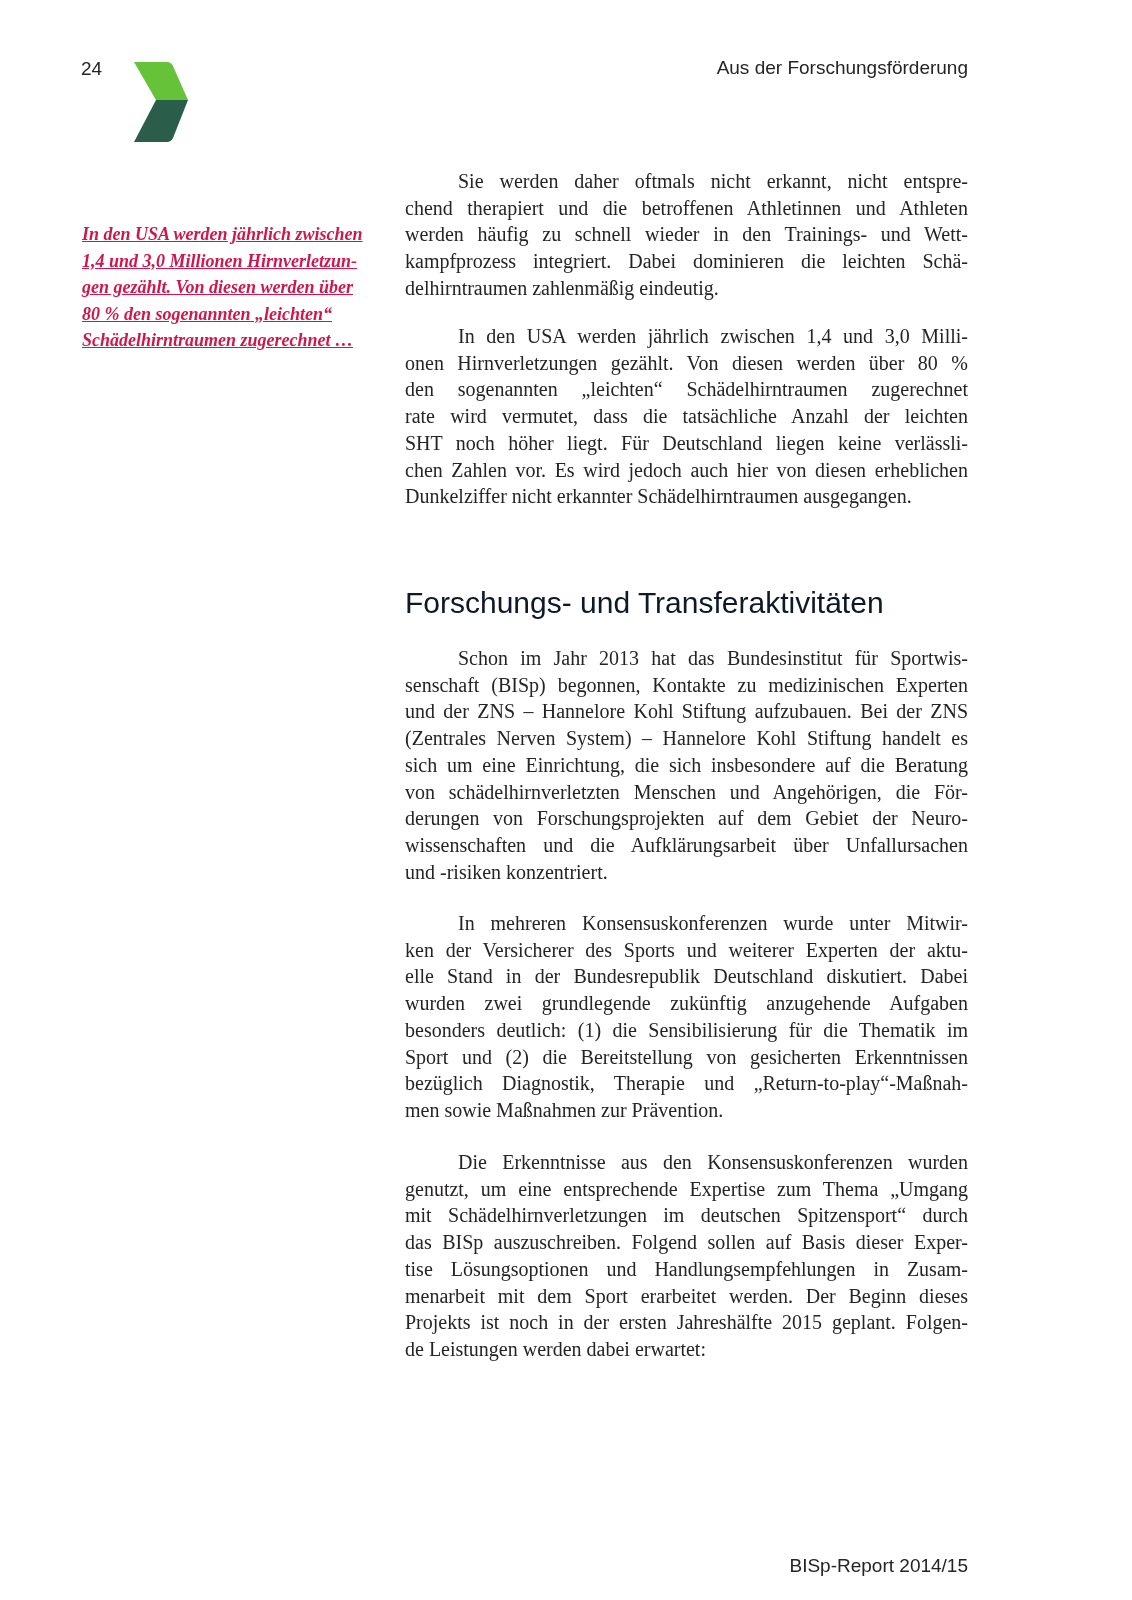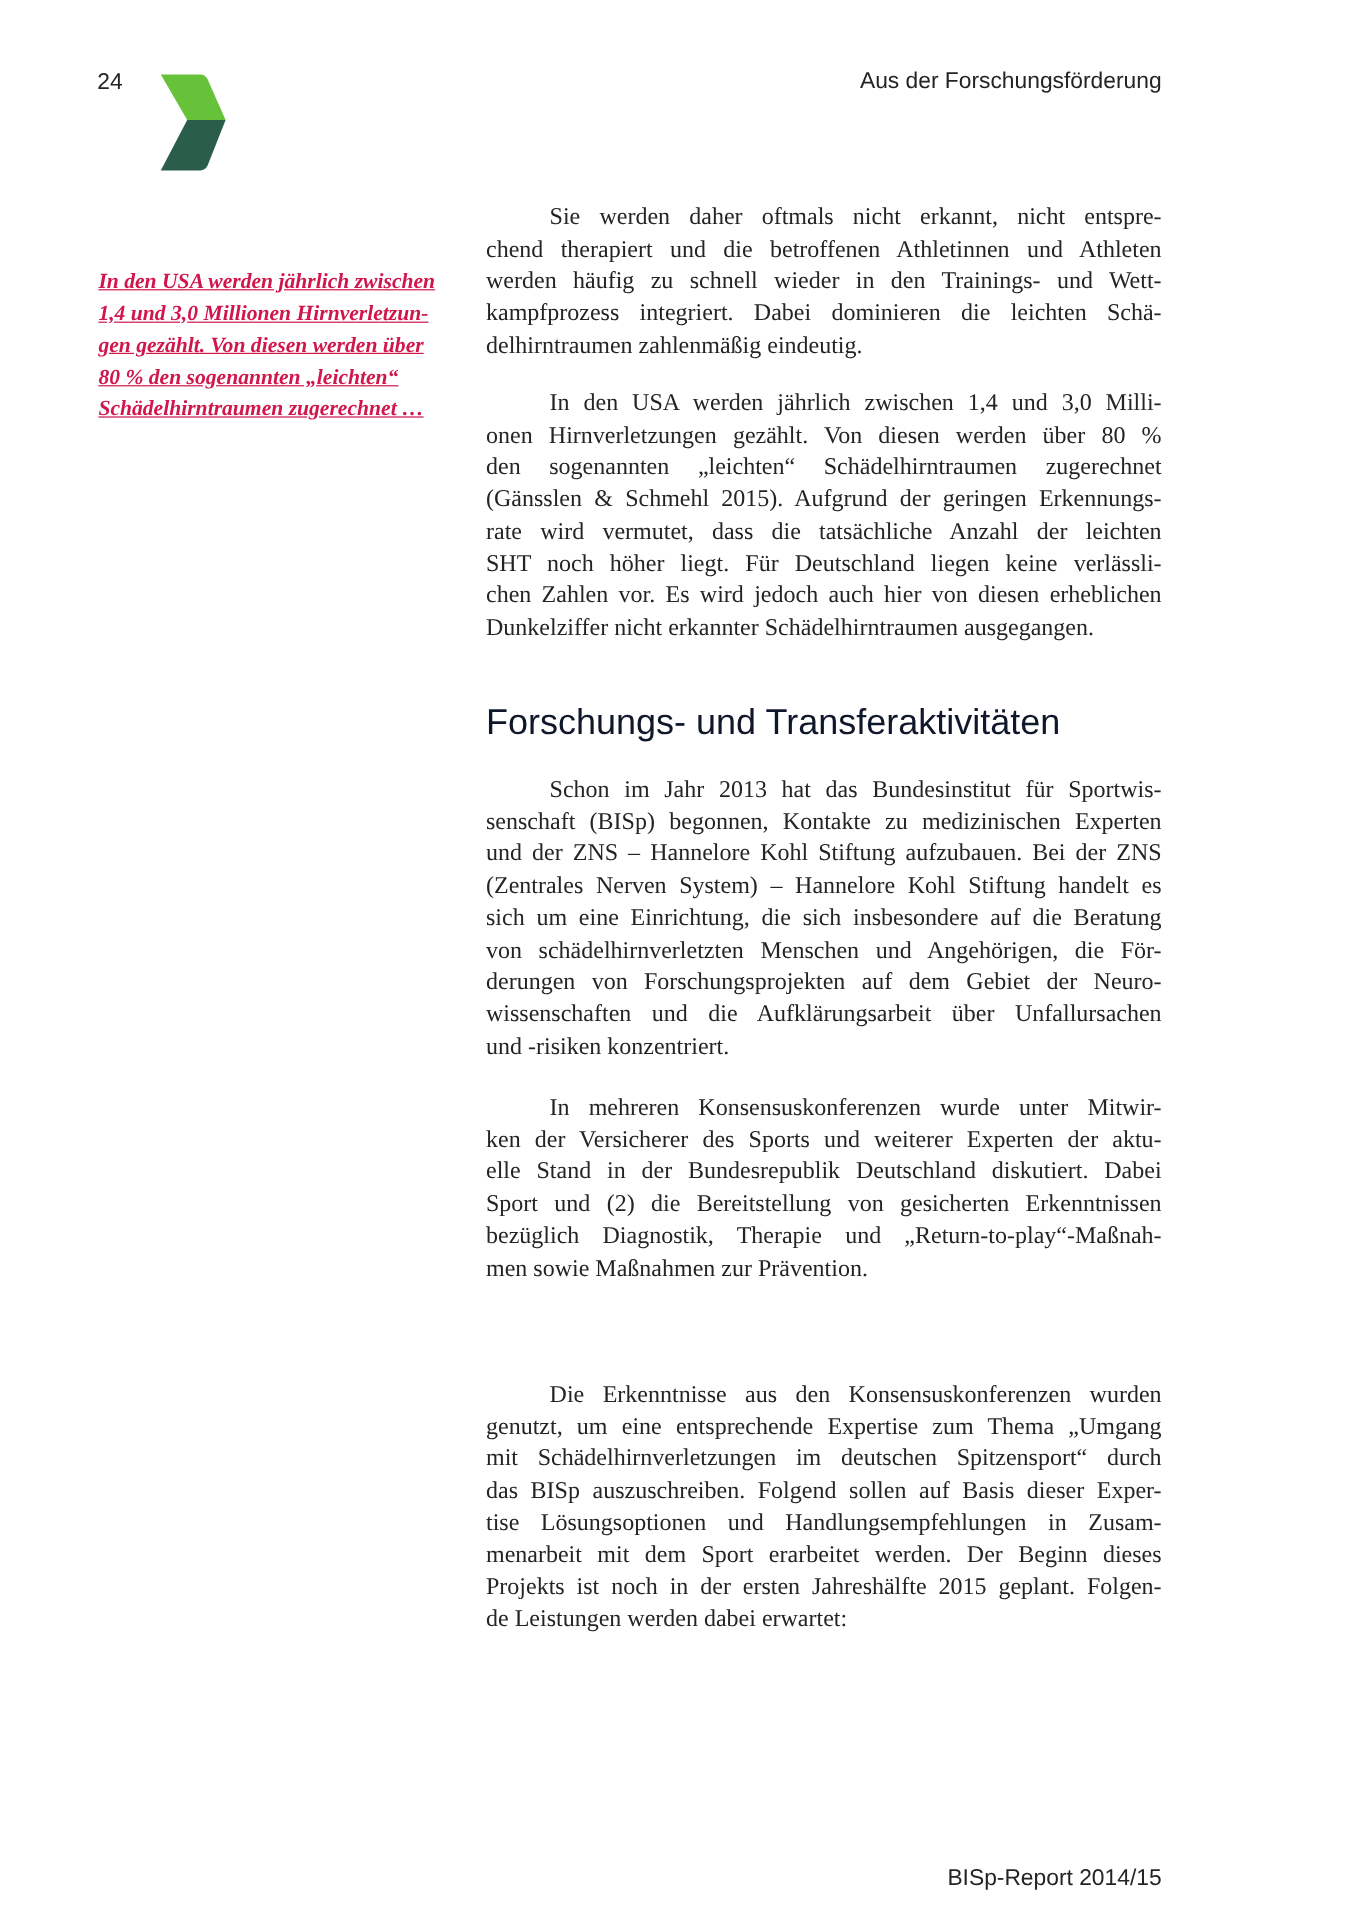--- a/index.html
+++ b/index.html
@@ -51,21 +51,20 @@
   <div class="ln">chend therapiert und die betroffenen Athletinnen und Athleten</div>
   <div class="ln">werden häufig zu schnell wieder in den Trainings- und Wett-</div>
   <div class="ln">kampfprozess integriert. Dabei dominieren die leichten Schä-</div>
   <div class="ln last">delhirntraumen zahlenmäßig eindeutig.</div>
 </div>
 
 <div class="abs serif col" style="top:323px;">
   <div class="ln first">In den USA werden jährlich zwischen 1,4 und 3,0 Milli-</div>
   <div class="ln">onen Hirnverletzungen gezählt. Von diesen werden über 80 %</div>
   <div class="ln">den sogenannten „leichten“ Schädelhirntraumen zugerechnet</div>
-  <div class="ln">(Gänsslen &amp; Schmehl 2015). Aufgrund der geringen Erkennungs-</div>
   <div class="ln">rate wird vermutet, dass die tatsächliche Anzahl der leichten</div>
   <div class="ln">SHT noch höher liegt. Für Deutschland liegen keine verlässli-</div>
   <div class="ln">chen Zahlen vor. Es wird jedoch auch hier von diesen erheblichen</div>
   <div class="ln last">Dunkelziffer nicht erkannter Schädelhirntraumen ausgegangen.</div>
 </div>
 
 <div class="abs sans heading">Forschungs- und Transferaktivitäten</div>
 
 <div class="abs serif col" style="top:645px;">
   <div class="ln first">Schon im Jahr 2013 hat das Bundesinstitut für Sportwis-</div>
@@ -76,20 +75,22 @@
   <div class="ln">von schädelhirnverletzten Menschen und Angehörigen, die För-</div>
   <div class="ln">derungen von Forschungsprojekten auf dem Gebiet der Neuro-</div>
   <div class="ln">wissenschaften und die Aufklärungsarbeit über Unfallursachen</div>
   <div class="ln last">und -risiken konzentriert.</div>
 </div>
 
 <div class="abs serif col" style="top:910px;">
   <div class="ln first">In mehreren Konsensuskonferenzen wurde unter Mitwir-</div>
   <div class="ln">ken der Versicherer des Sports und weiterer Experten der aktu-</div>
   <div class="ln">elle Stand in der Bundesrepublik Deutschland diskutiert. Dabei</div>
+  <div class="ln">wurden zwei grundlegende zukünftig anzugehende Aufgaben</div>
+  <div class="ln">besonders deutlich: (1) die Sensibilisierung für die Thematik im</div>
   <div class="ln">Sport und (2) die Bereitstellung von gesicherten Erkenntnissen</div>
   <div class="ln">bezüglich Diagnostik, Therapie und „Return-to-play“-Maßnah-</div>
   <div class="ln last">men sowie Maßnahmen zur Prävention.</div>
 </div>
 
 <div class="abs serif col" style="top:1149px;">
   <div class="ln first">Die Erkenntnisse aus den Konsensuskonferenzen wurden</div>
   <div class="ln">genutzt, um eine entsprechende Expertise zum Thema „Umgang</div>
   <div class="ln">mit Schädelhirnverletzungen im deutschen Spitzensport“ durch</div>
   <div class="ln">das BISp auszuschreiben. Folgend sollen auf Basis dieser Exper-</div>

